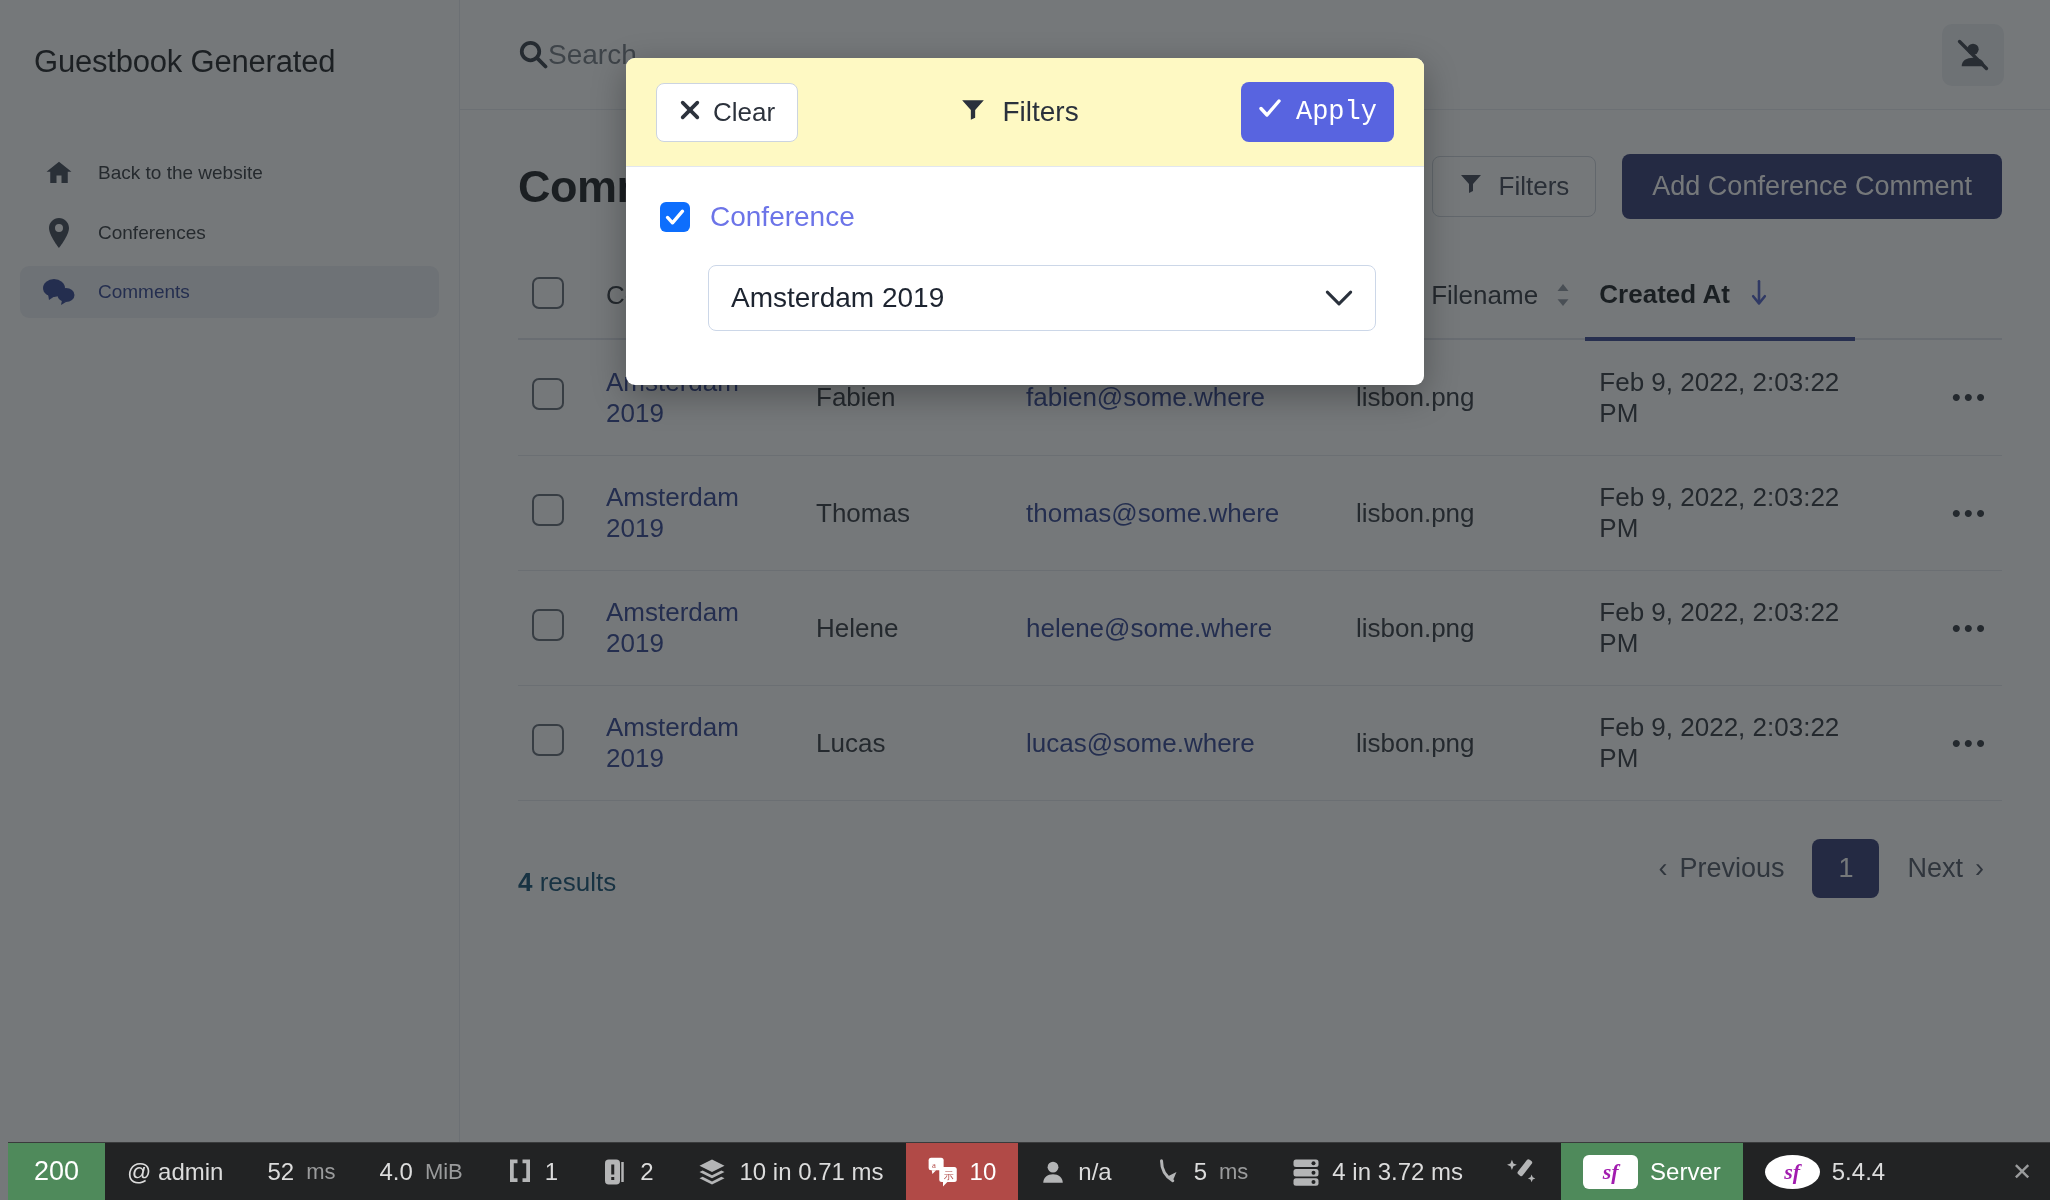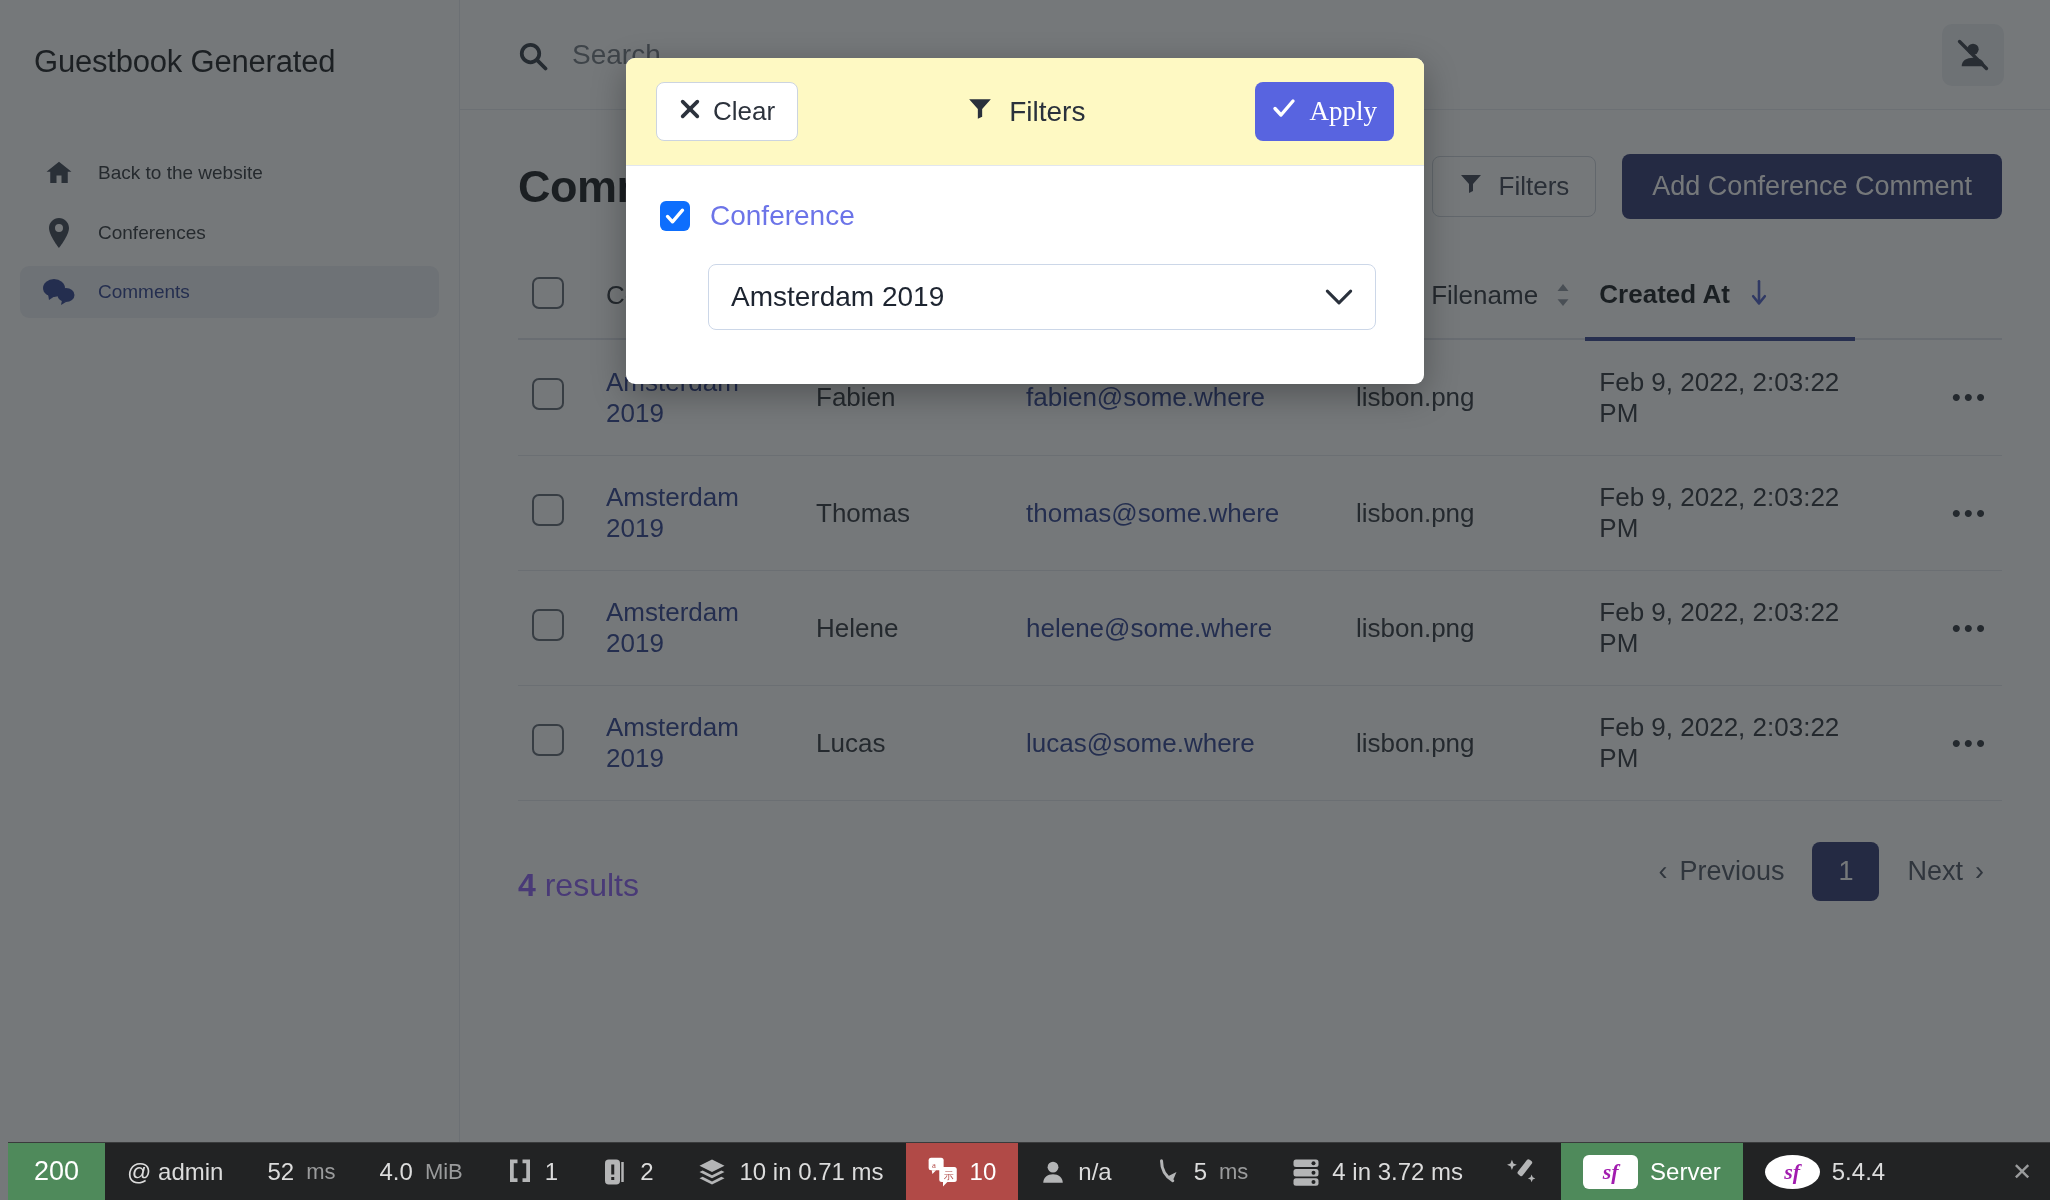--- a/index.html
+++ b/index.html
@@ -36,21 +36,21 @@
   .nav-item.active .nav-icon { color: #2c3e8f; }
 
   
   .main { flex: 1; min-width: 0; display: flex; flex-direction: column; background: #fff; }
 
   .topbar {
     height: 110px; display: flex; align-items: center;
     padding: 0 46px 0 58px; border-bottom: 1px solid #e7e9ee;
     gap: 20px;
   }
-  .search-wrap { display: flex; align-items: flex-end; gap: 24px; flex: 1; }
+  .search-wrap { display: flex; align-items: flex-start; flex: 1; }
   .search-icon { color: #2f3640; display:flex; }
   .search-input {
     border: 0; outline: 0; background: transparent;
     font-size: 28px; color: #6c737d; font-family: inherit;
     width: 100%;
   }
   .search-input::placeholder { color: #70767f; }
   .avatar-btn {
     width: 62px; height: 62px; border-radius: 10px;
     display: flex; align-items: center; justify-content: center;
@@ -94,21 +94,21 @@
     width: 32px; height: 32px; border: 2px solid #5d646f;
     border-radius: 7px; background: transparent; display: inline-block;
     cursor: pointer;
   }
   .col-cb { width: 74px; }
   .sort-ico { margin-left: 10px; color: #8d949f; display:inline-block; vertical-align: middle; }
   .sort-active { margin-left: 12px; color: #4a5bc4; display:inline-block; vertical-align: middle; }
   .rowmenu { color: #2f343c; font-size: 32px; letter-spacing: 3px; cursor: pointer; text-align: right; }
 
   .table-foot { display: flex; align-items: center; justify-content: space-between; margin-top: 38px; }
-  .results { font-size: 32px; color: #8b5cf6; margin-top: 28px; }
+  .results { font-size: 26px; color: #0c4a6e; margin-top: 28px; }
   .results b { font-weight: 700; }
   .pager { display: flex; align-items: center; gap: 10px; }
   .pager-link {
     display: flex; align-items: center; gap: 12px; font-size: 27px;
     color: #4a5160; padding: 12px 18px; cursor: pointer; text-decoration: none;
   }
   .pager-cur {
     background: #2b3270; color: #fff; border-radius: 8px;
     padding: 14px 26px; font-size: 27px; cursor: pointer;
   }
@@ -133,21 +133,21 @@
     font-family: inherit;
   }
   .modal-title {
     display: flex; align-items: center; gap: 16px;
     font-size: 28px; color: #2a313c;
   }
   .btn-apply {
     display: flex; align-items: center; gap: 14px;
     background: #5864e0; border: 0; border-radius: 8px;
     padding: 14px 17px; font-size: 27px; color: #fff; cursor: pointer;
-    font-family: Liberation Serif, serif;
+    font-family: Liberation Mono, monospace;
   }
   .modal-body { padding: 34px 34px 34px 34px; }
   .filter-row { display: flex; align-items: center; gap: 20px; margin-bottom: 32px; }
   .cb-blue {
     width: 30px; height: 30px; border-radius: 6px; background: #0d6efd;
     display: flex; align-items: center; justify-content: center; cursor: pointer;
     flex: 0 0 30px;
   }
   .filter-label { font-size: 28px; color: #6c74e8; cursor: pointer; }
   .selectbox {

